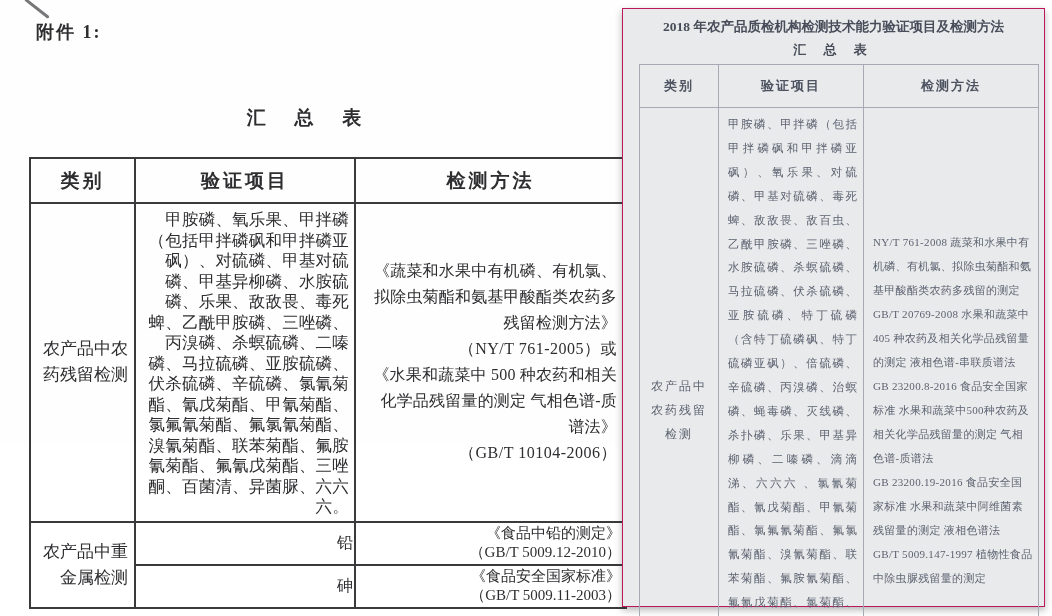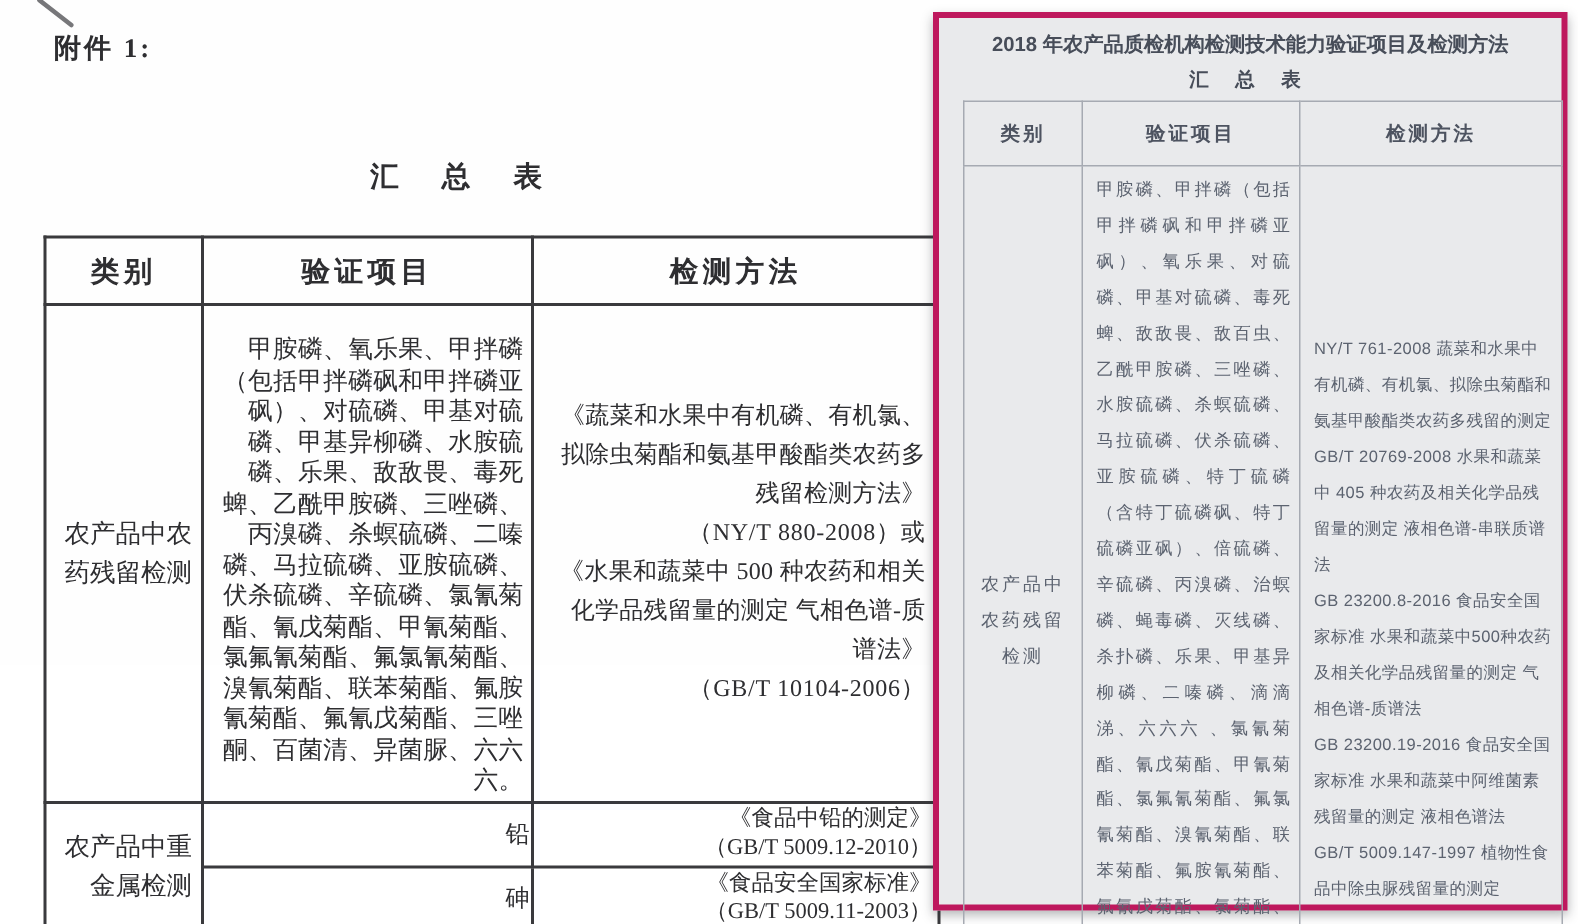--- a/index.html
+++ b/index.html
@@ -30,35 +30,35 @@
     font-size:19px;font-weight:700;letter-spacing:12px;
   }
   table{border-collapse:collapse;table-layout:fixed;}
   .l-table{position:absolute;left:29px;top:157px;width:584px;}
   .l-table th,.l-table td{border:2px solid #3a3a3d;overflow:hidden;text-align:right;}
   .l-table th{height:41px;font-size:19px;font-weight:700;text-align:center;letter-spacing:3px;}
   .l-cat{width:101px;text-align:center;vertical-align:middle;font-size:17px;line-height:26px;padding:0 6px;}
   .l-items{
     width:216px;height:287px;vertical-align:middle;
     font-size:16.5px;line-height:20.5px;text-align:justify;
-    padding:19px 5px 3px 8px;letter-spacing:.2px;
+    padding:6px 5px 3px 8px;letter-spacing:.2px;
   }
   .l-methods{
     width:267px;vertical-align:middle;font-size:16px;line-height:26px;
     padding:0 8px 0 10px;letter-spacing:.2px;
   }
   .l-methods .code{letter-spacing:.5px;}
   .l-metal-item{height:39px;text-align:center;vertical-align:middle;font-size:16px;}
   .l-metal-method{text-align:center;vertical-align:middle;font-size:15px;line-height:19px;padding:1px 4px;}
   
   .page-right{
     position:absolute;left:622px;top:8px;width:423px;height:599px;
-    background:#e9eaec;border:4px solid #be185d;box-sizing:border-box;
+    background:#e9eaec;border:1px solid #be185d;box-sizing:border-box;
     box-shadow:0 3px 7px rgba(40,42,48,.35);
-    color:#5c6370;font-family:Liberation Sans, sans-serif;
+    color:#5c6370;font-family:Liberation Serif, serif;
   }
   .r-title{
     position:absolute;left:0;right:0;top:9px;text-align:center;
     font-size:13.5px;font-weight:700;color:#474d59;white-space:nowrap;
   }
   .r-subtitle{
     position:absolute;left:0;right:0;top:32px;text-align:center;
     font-size:13px;font-weight:700;color:#474d59;letter-spacing:7px;
   }
   .r-table{position:absolute;left:16px;top:55px;width:390px;}
@@ -88,21 +88,21 @@
         <tr>
       <th style="width:101px">类别</th>
       <th style="width:216px">验证项目</th>
       <th style="width:267px">检测方法</th>
     </tr>
     <tr>
       <td class="l-cat">农产品中农药残留检测</td>
       <td class="l-items">甲胺磷、氧乐果、甲拌磷（包括甲拌磷砜和甲拌磷亚砜）、对硫磷、甲基对硫磷、甲基异柳磷、水胺硫磷、乐果、敌敌畏、毒死蜱、乙酰甲胺磷、三唑磷、丙溴磷、杀螟硫磷、二嗪磷、马拉硫磷、亚胺硫磷、伏杀硫磷、辛硫磷、氯氰菊酯、氰戊菊酯、甲氰菊酯、氯氟氰菊酯、氟氯氰菊酯、溴氰菊酯、联苯菊酯、氟胺氰菊酯、氟氰戊菊酯、三唑酮、百菌清、异菌脲、六六六。</td>
       <td class="l-methods">
         <div>《蔬菜和水果中有机磷、有机氯、拟除虫菊酯和氨基甲酸酯类农药多残留检测方法》</div>
-        <div class="code">（NY/T 880-2008）或</div>
+        <div class="code">（NY/T 761-2005）或</div>
         <div>《水果和蔬菜中 500 种农药和相关化学品残留量的测定 气相色谱-质谱法》</div>
         <div class="code">（GB/T 10104-2006）</div>
       </td>
     </tr>
     <tr>
       <td class="l-cat" rowspan="2">农产品中重金属检测</td>
       <td class="l-metal-item">铅</td>
       <td class="l-metal-method">
         <div>《食品中铅的测定》</div>
         <div>（GB/T 5009.12-2010）</div>

